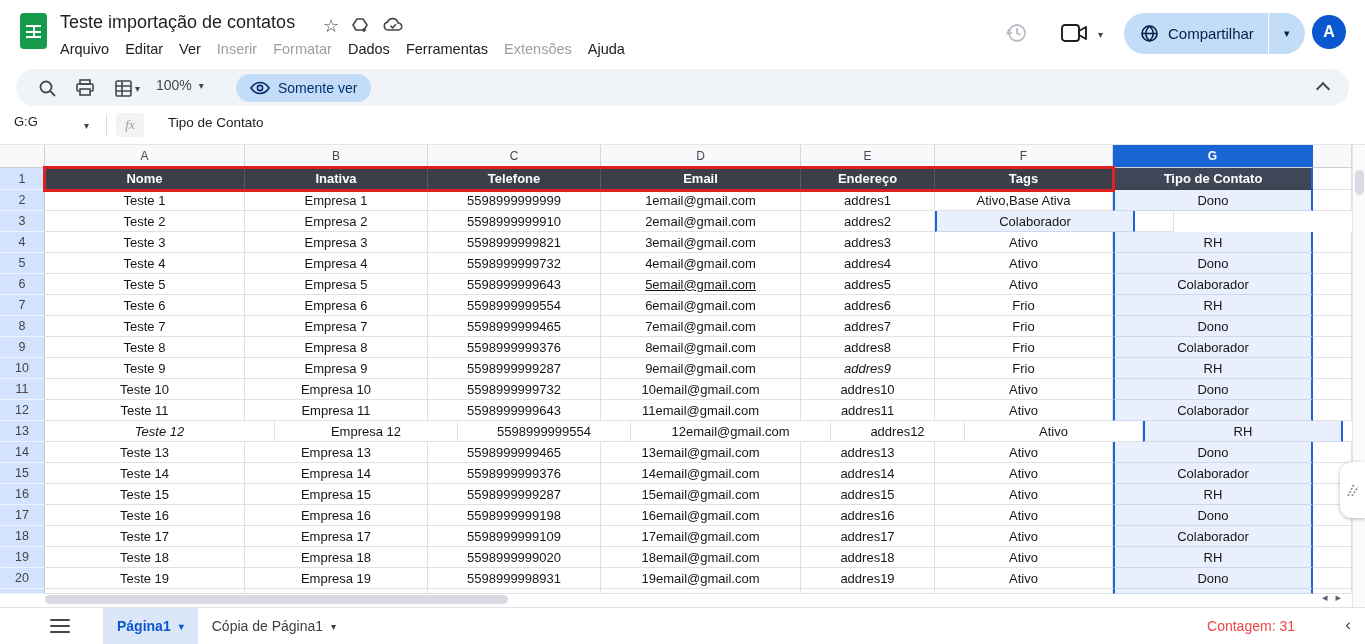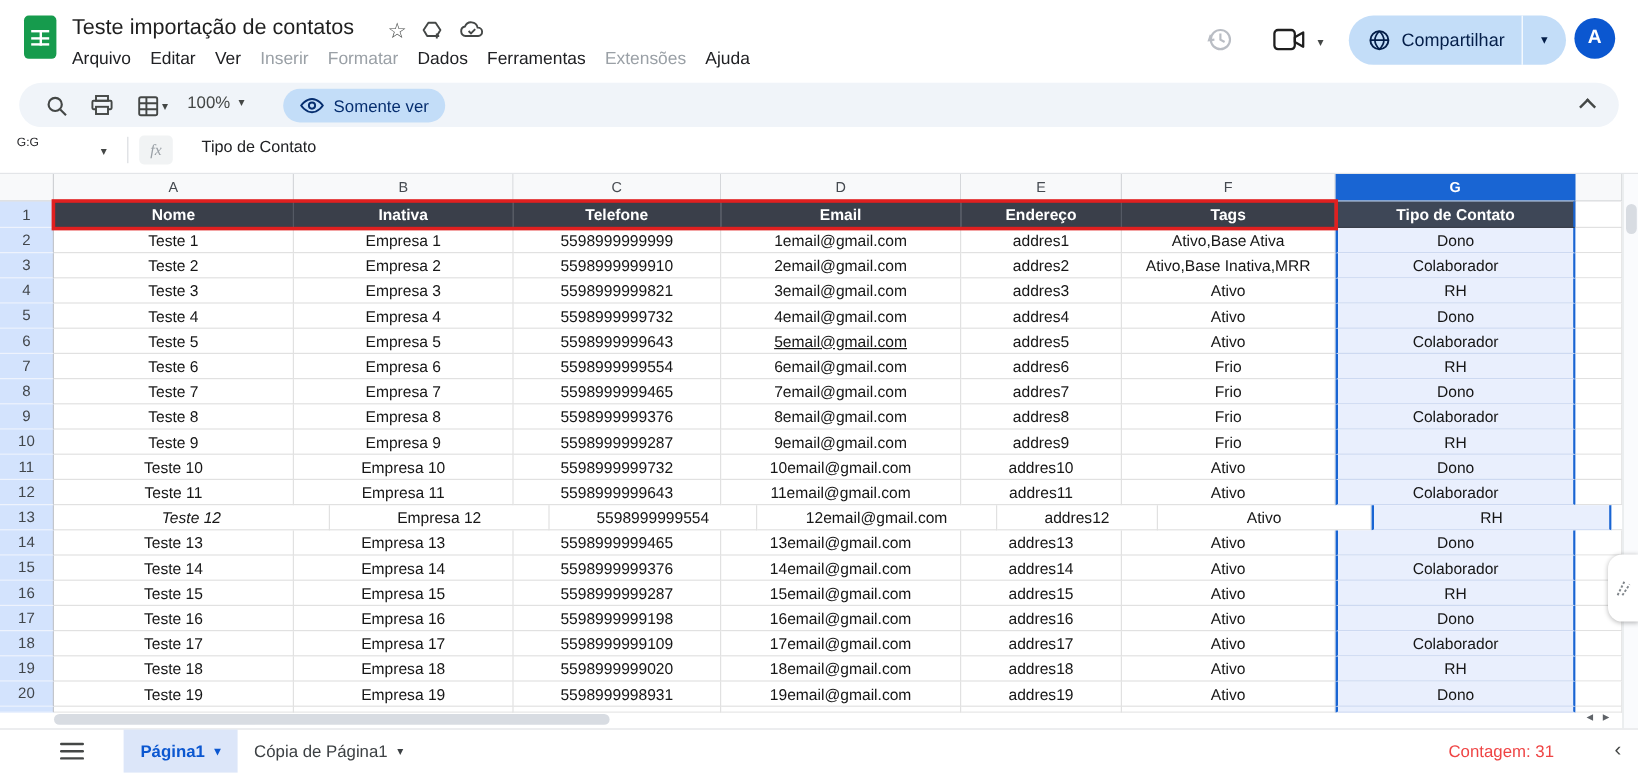--- a/index.html
+++ b/index.html
@@ -37,21 +37,21 @@
   #zoom-box{left:132px;top:8px;display:flex;align-items:center;gap:7px;padding:0 8px;}
   #zoom-value{font-size:14px;color:#444746;}
   #viewonly-chip{left:220px;top:5px;height:28px;border-radius:14px;background:#c3ddf8;display:flex;
                  align-items:center;gap:8px;padding:0 14px;}
   #viewonly-label{font-size:14px;font-weight:500;color:#062e6f;}
   #toolbar-collapse{left:1296px;top:9px;width:22px;height:18px;}
   .chev-up{width:8px;height:8px;border-left:2px solid #444746;border-top:2px solid #444746;
            transform:rotate(45deg);margin:6px auto 0;}
   
   #formulabar{left:0;top:106px;width:1365px;height:38px;background:#fff;border-bottom:1px solid #e3e5e8;}
-  #name-box{left:14px;top:8px;width:66px;font-size:10px;color:#202124;}
+  #name-box{left:14px;top:8px;width:66px;font-size:13px;color:#202124;}
   #name-caret{left:84px;top:14px;font-size:10px;color:#444746;}
   #fb-divider{left:106px;top:8px;width:1px;height:22px;background:#dadce0;}
   #fx-badge{left:116px;top:7px;width:28px;height:24px;background:#f1f3f4;border-radius:4px;
             color:#9aa0a6;font-style:italic;font-size:13px;display:flex;align-items:center;justify-content:center;
             font-family:"Liberation Serif",serif;}
   #formula-text{left:168px;top:9px;font-size:13.5px;color:#202124;}
   
   #grid{left:0;top:145px;width:1352px;height:449px;background:#fff;overflow:hidden;}
   .grow{display:flex;}
   .c{box-sizing:border-box;flex:none;display:flex;align-items:center;justify-content:center;
@@ -240,21 +240,20 @@
         <div class="c dcell seld" style="width: 200px;">Dono</div>
         <div class="c stub" style="width: 39px;"></div>
       </div>
       <div class="grow drow">
         <div class="c rownum" style="width: 45px;">3</div>
         <div class="c dcell" style="width: 200px;">Teste 2</div>
         <div class="c dcell" style="width: 183px;">Empresa 2</div>
         <div class="c dcell" style="width: 173px;">5598999999910</div>
         <div class="c dcell" style="width: 200px;">2email@gmail.com</div>
         <div class="c dcell" style="width: 134px;">addres2</div>
-        <div class="c dcell" style="width: 178px;">Ativo,Base Inativa,MRR</div>
         <div class="c dcell seld" style="width: 200px;">Colaborador</div>
         <div class="c stub" style="width: 39px;"></div>
       </div>
       <div class="grow drow">
         <div class="c rownum" style="width: 45px;">4</div>
         <div class="c dcell" style="width: 200px;">Teste 3</div>
         <div class="c dcell" style="width: 183px;">Empresa 3</div>
         <div class="c dcell" style="width: 173px;">5598999999821</div>
         <div class="c dcell" style="width: 200px;">3email@gmail.com</div>
         <div class="c dcell" style="width: 134px;">addres3</div>
@@ -316,21 +315,21 @@
         <div class="c dcell" style="width: 178px;">Frio</div>
         <div class="c dcell seld" style="width: 200px;">Colaborador</div>
         <div class="c stub" style="width: 39px;"></div>
       </div>
       <div class="grow drow">
         <div class="c rownum" style="width: 45px;">10</div>
         <div class="c dcell" style="width: 200px;">Teste 9</div>
         <div class="c dcell" style="width: 183px;">Empresa 9</div>
         <div class="c dcell" style="width: 173px;">5598999999287</div>
         <div class="c dcell" style="width: 200px;">9email@gmail.com</div>
-        <div class="c dcell" style="width: 134px;">addres9</div>
+        <div class="c dcell" style="width: 134px; font-style: italic;">addres9</div>
         <div class="c dcell" style="width: 178px;">Frio</div>
         <div class="c dcell seld" style="width: 200px;">RH</div>
         <div class="c stub" style="width: 39px;"></div>
       </div>
       <div class="grow drow">
         <div class="c rownum" style="width: 45px;">11</div>
         <div class="c dcell" style="width: 200px;">Teste 10</div>
         <div class="c dcell" style="width: 183px;">Empresa 10</div>
         <div class="c dcell" style="width: 173px;">5598999999732</div>
         <div class="c dcell" style="width: 200px;">10email@gmail.com</div>

